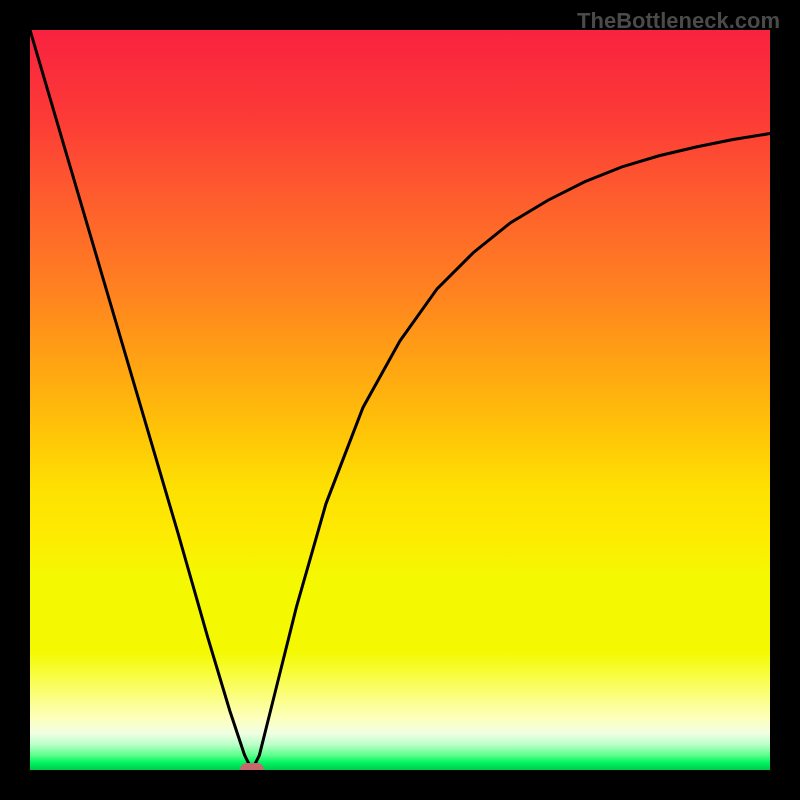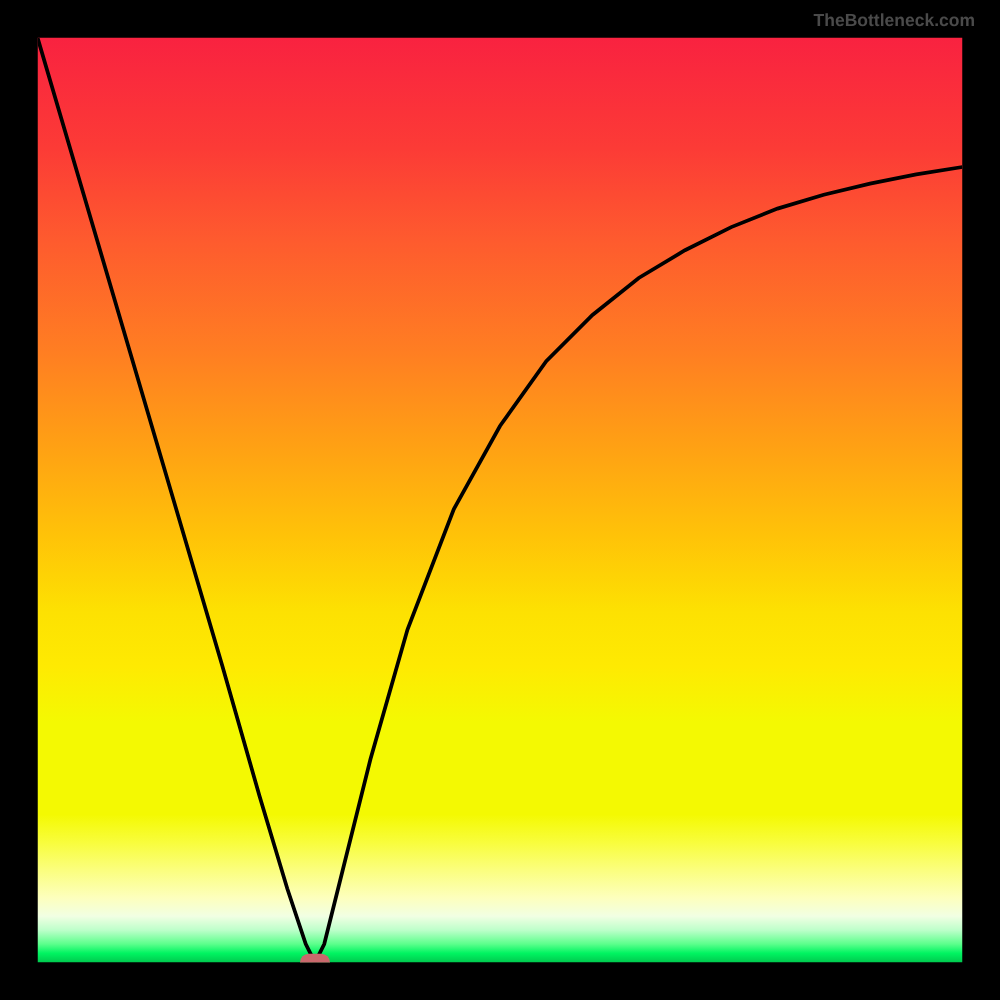--- a/index.html
+++ b/index.html
@@ -8,21 +8,21 @@
       height: 800px;
       background: #000000;
       position: relative;
       font-family: Arial, sans-serif;
     }
     .watermark {
       position: absolute;
       top: 8px;
       right: 20px;
       color: #4a4a4a;
-      font-size: 14px;
+      font-size: 22px;
       font-weight: bold;
       z-index: 10;
     }
     .plot-area {
       position: absolute;
       left: 30px;
       top: 30px;
       width: 740px;
       height: 740px;
       overflow: hidden;

